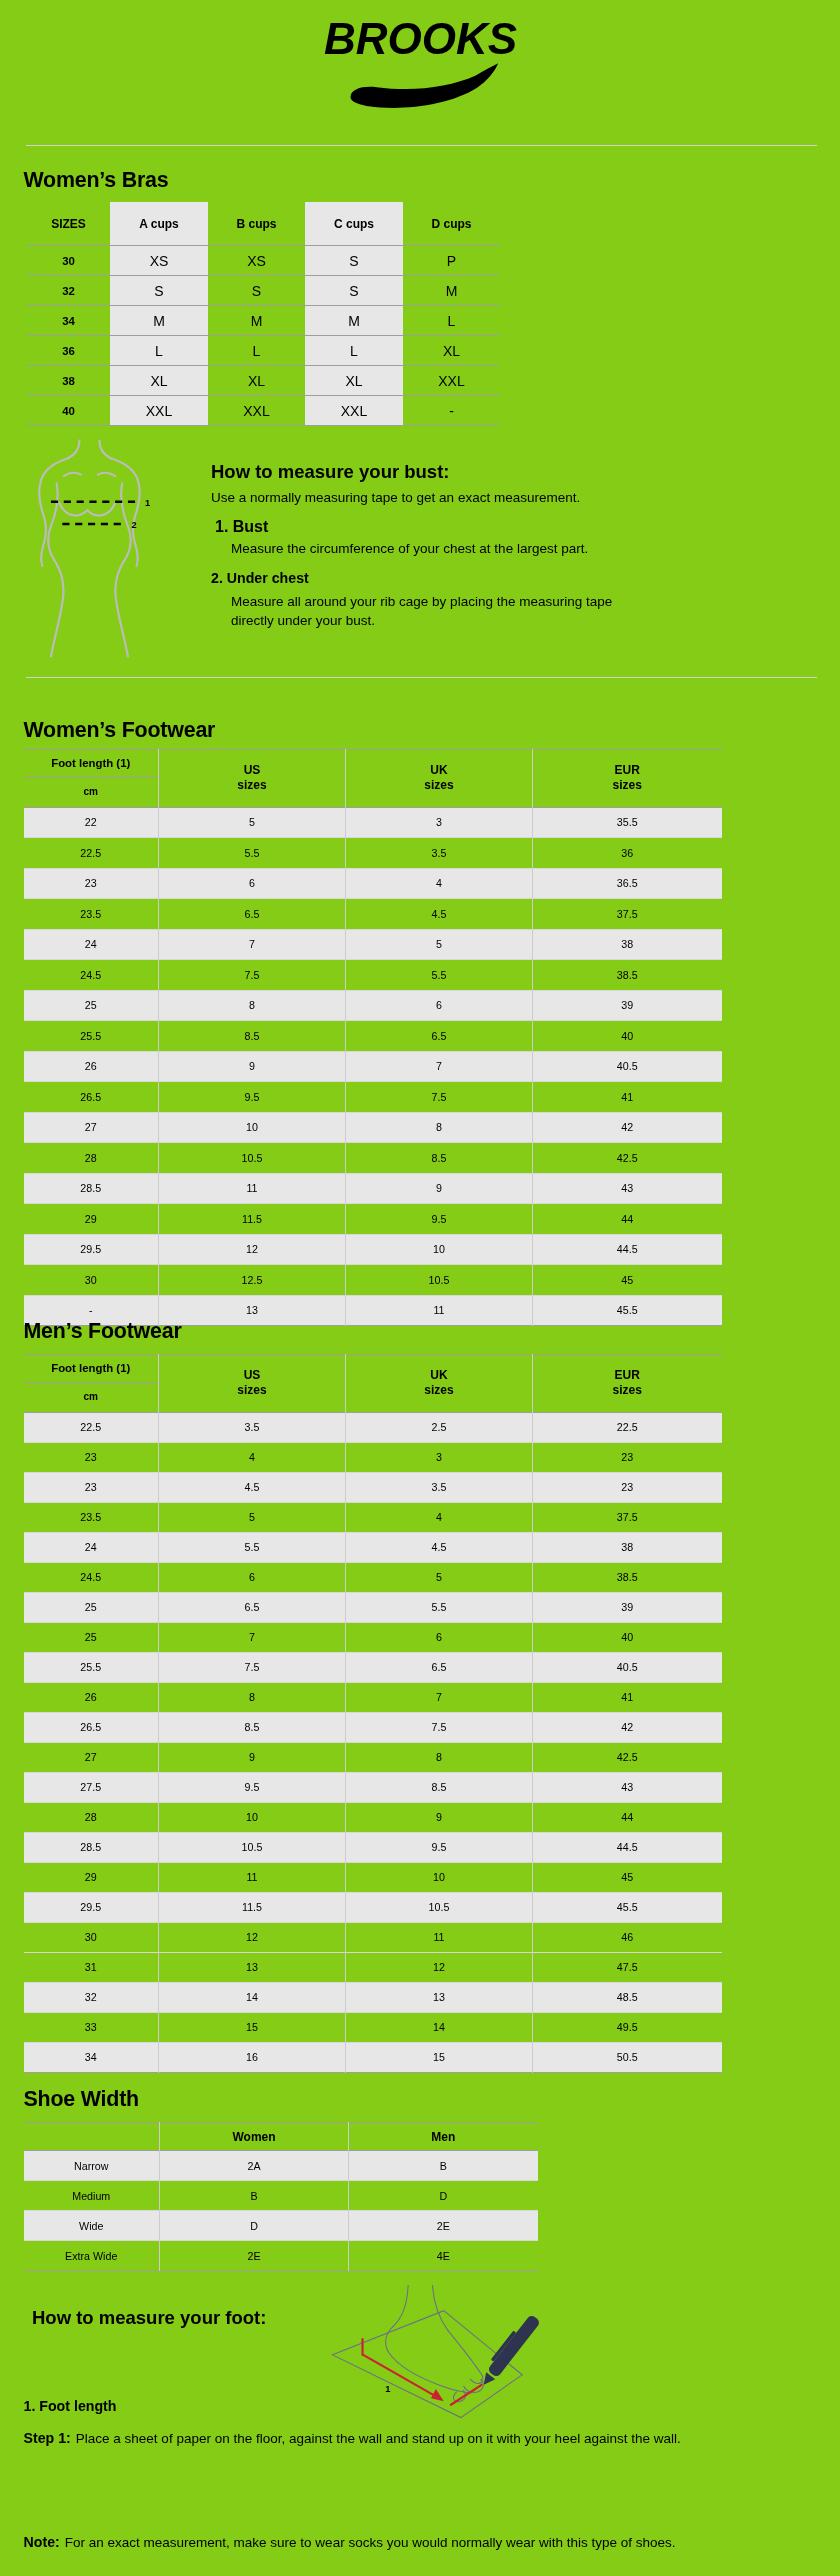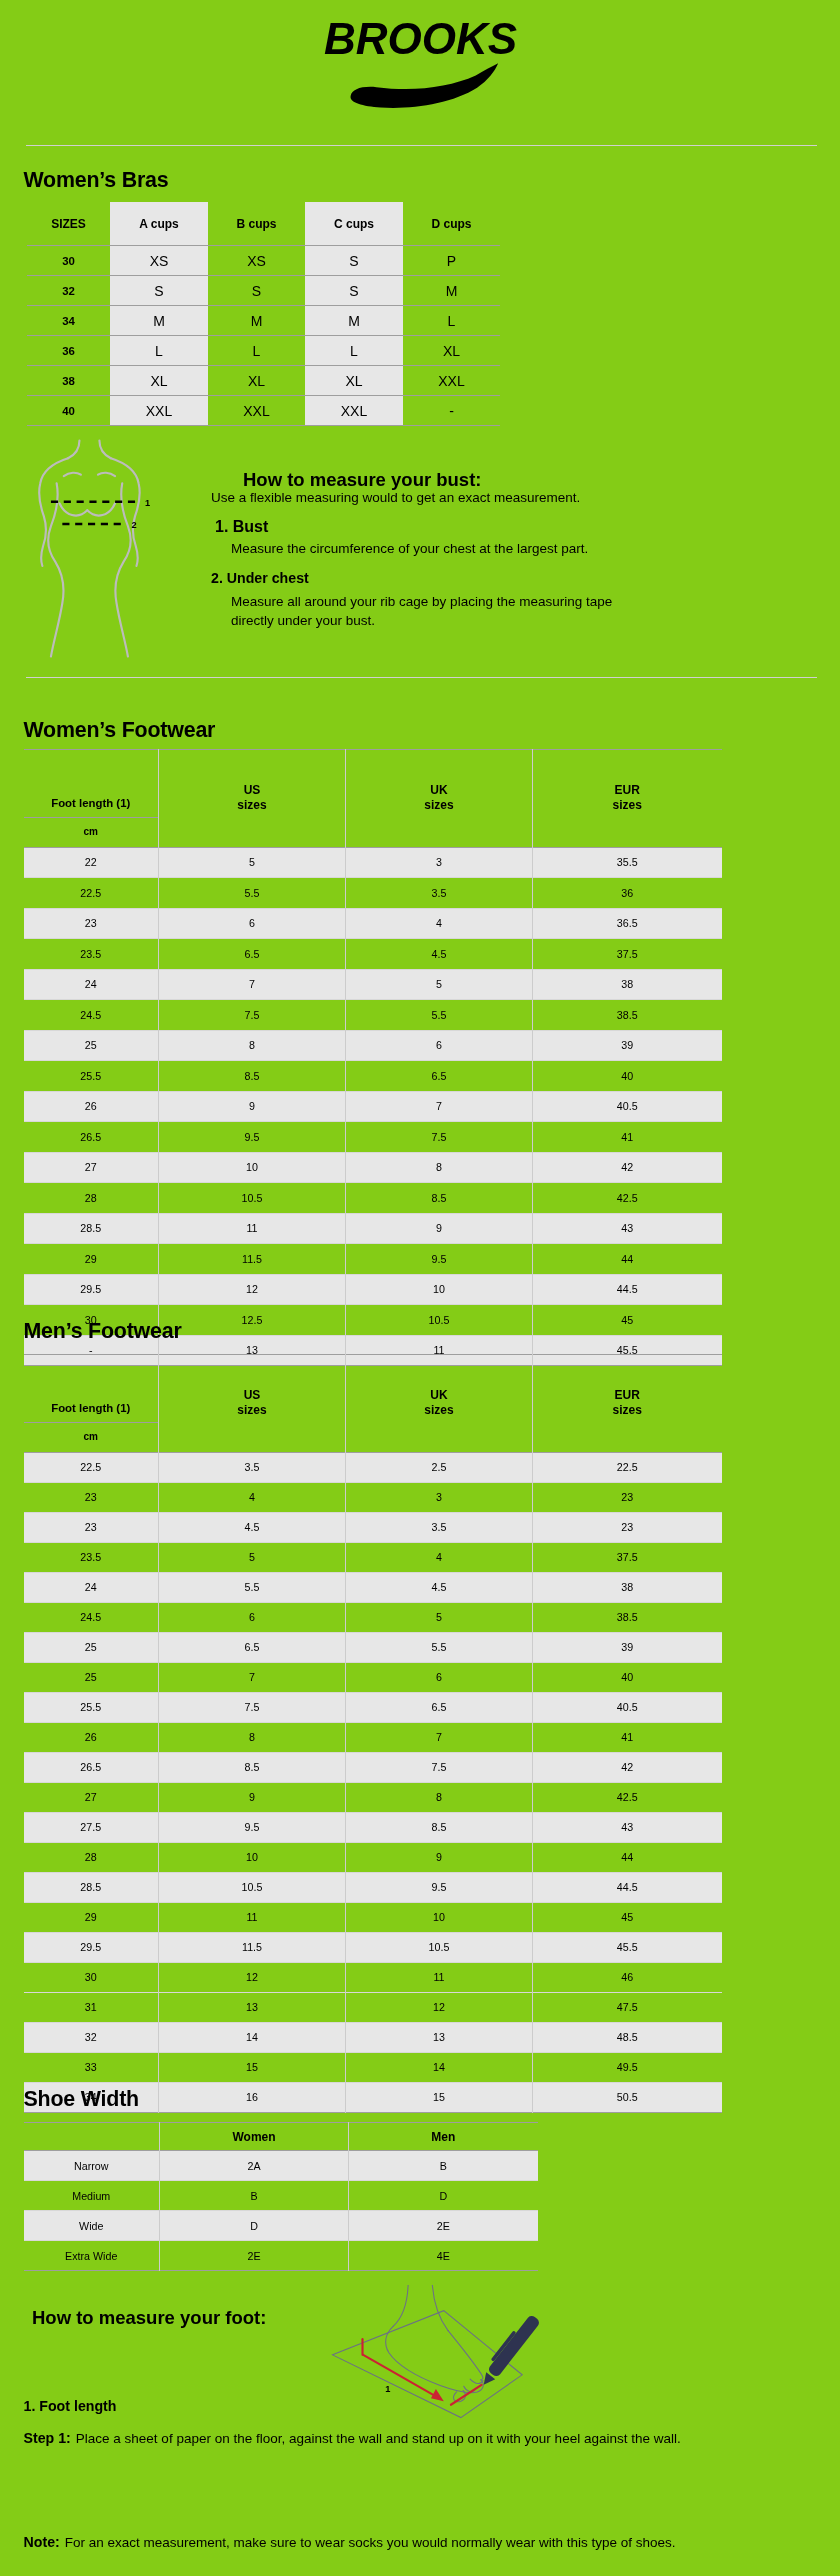--- a/index.html
+++ b/index.html
@@ -27,34 +27,34 @@
   .bras-table td{height:27px;font-size:14px;border-bottom:1.4px solid var(--rule);}
   .bras-table td:first-child{font-weight:700;font-size:11.4px;}
   .bras-table .shade, .fw tr.shade td{background:var(--shade);}
 
   
   .fw{position:absolute;border-collapse:collapse;table-layout:fixed;text-align:center;border-top:1.4px solid var(--rule);border-bottom:1.4px solid var(--rule);}
   .fw th{font-weight:700;font-size:12px;vertical-align:middle;padding:0;}
   .fw th + th, .fw td + td{border-left:0.7px solid var(--grid);}
   .fw td{height:27.5px;font-size:10.7px;border-top:0.7px solid var(--gridrow);}
   .fw tbody tr:first-child td{border-top:1.4px solid var(--rule);}
-  .fl-top{height:27px;line-height:27px;border-bottom:0.7px solid var(--rule);font-size:11.4px;margin-top:40px;}
+  .fl-top{height:27px;line-height:27px;border-bottom:0.7px solid var(--rule);font-size:11.4px;}
   .fl-unit{height:28.5px;line-height:28.5px;font-size:10px;}
   .th2{line-height:15px;padding:7.1px 0;}
   .wf-table{left:23.5px;top:749px;width:698px;}
   .mf-table{left:23.5px;top:1354px;width:698px;}
   .mf-table td{height:27px;}
   .sw-table{left:23.5px;top:2122px;width:514px;}
   .sw-table thead th{height:27px;}
   .sw-table td{height:27px;}
 
   
   .torso-svg{position:absolute;left:21.4px;top:439px;width:139px;height:219px;}
   .bust-text{position:absolute;left:211px;top:457px;width:456px;}
-  .bt-h{position:absolute;left:0;top:12px;margin-left:32px;}
+  .bt-h{position:absolute;left:0;top:4px;}
   .bt-intro{position:absolute;left:0;top:33px;font-size:13.5px;white-space:nowrap;}
   .bt-l1{position:absolute;left:4px;top:61px;font-size:16px;font-weight:700;}
   .bt-t1{position:absolute;left:20px;top:84px;font-size:13.5px;white-space:nowrap;}
   .bt-l2{position:absolute;left:0;top:113px;font-size:14.2px;font-weight:700;}
   .bt-t2{position:absolute;left:20px;top:135px;font-size:13.5px;line-height:19px;max-width:410px;}
 
   
   .h-foot{position:absolute;left:32px;top:2307px;}
   .foot-svg{position:absolute;left:324px;top:2285px;width:221px;height:139px;}
   .fl-label{position:absolute;left:23.5px;top:2398px;font-size:14.2px;font-weight:700;}
@@ -156,21 +156,21 @@
     <g stroke="#000" stroke-width="3.5" stroke-dasharray="10 8">
       <line x1="42" y1="88" x2="168" y2="88"></line>
       <line x1="58" y1="119" x2="148" y2="119"></line>
     </g>
     <text x="174" y="94" font-size="13" font-weight="bold">1</text>
     <text x="155" y="125" font-size="13" font-weight="bold">2</text>
   </svg>
 
   <div class="bust-text">
     <h3 class="bt-h">How to measure your bust:</h3>
-    <div class="bt-intro">Use a flexible measuring would to get an exact measurement.</div>
+    <div class="bt-intro">Use a normally measuring tape to get an exact measurement.</div>
     <div class="bt-l1">1. Bust</div>
     <div class="bt-t1">Measure the circumference of your chest at the largest part.</div>
     <div class="bt-l2">2. Under chest</div>
     <div class="bt-t2">Measure all around your rib cage by placing the measuring tape directly under your bust.</div>
   </div>
 
   <div class="divider d2"></div>
 
   <h2 class="h-wf">Women’s Footwear</h2>
   <table class="fw wf-table">

